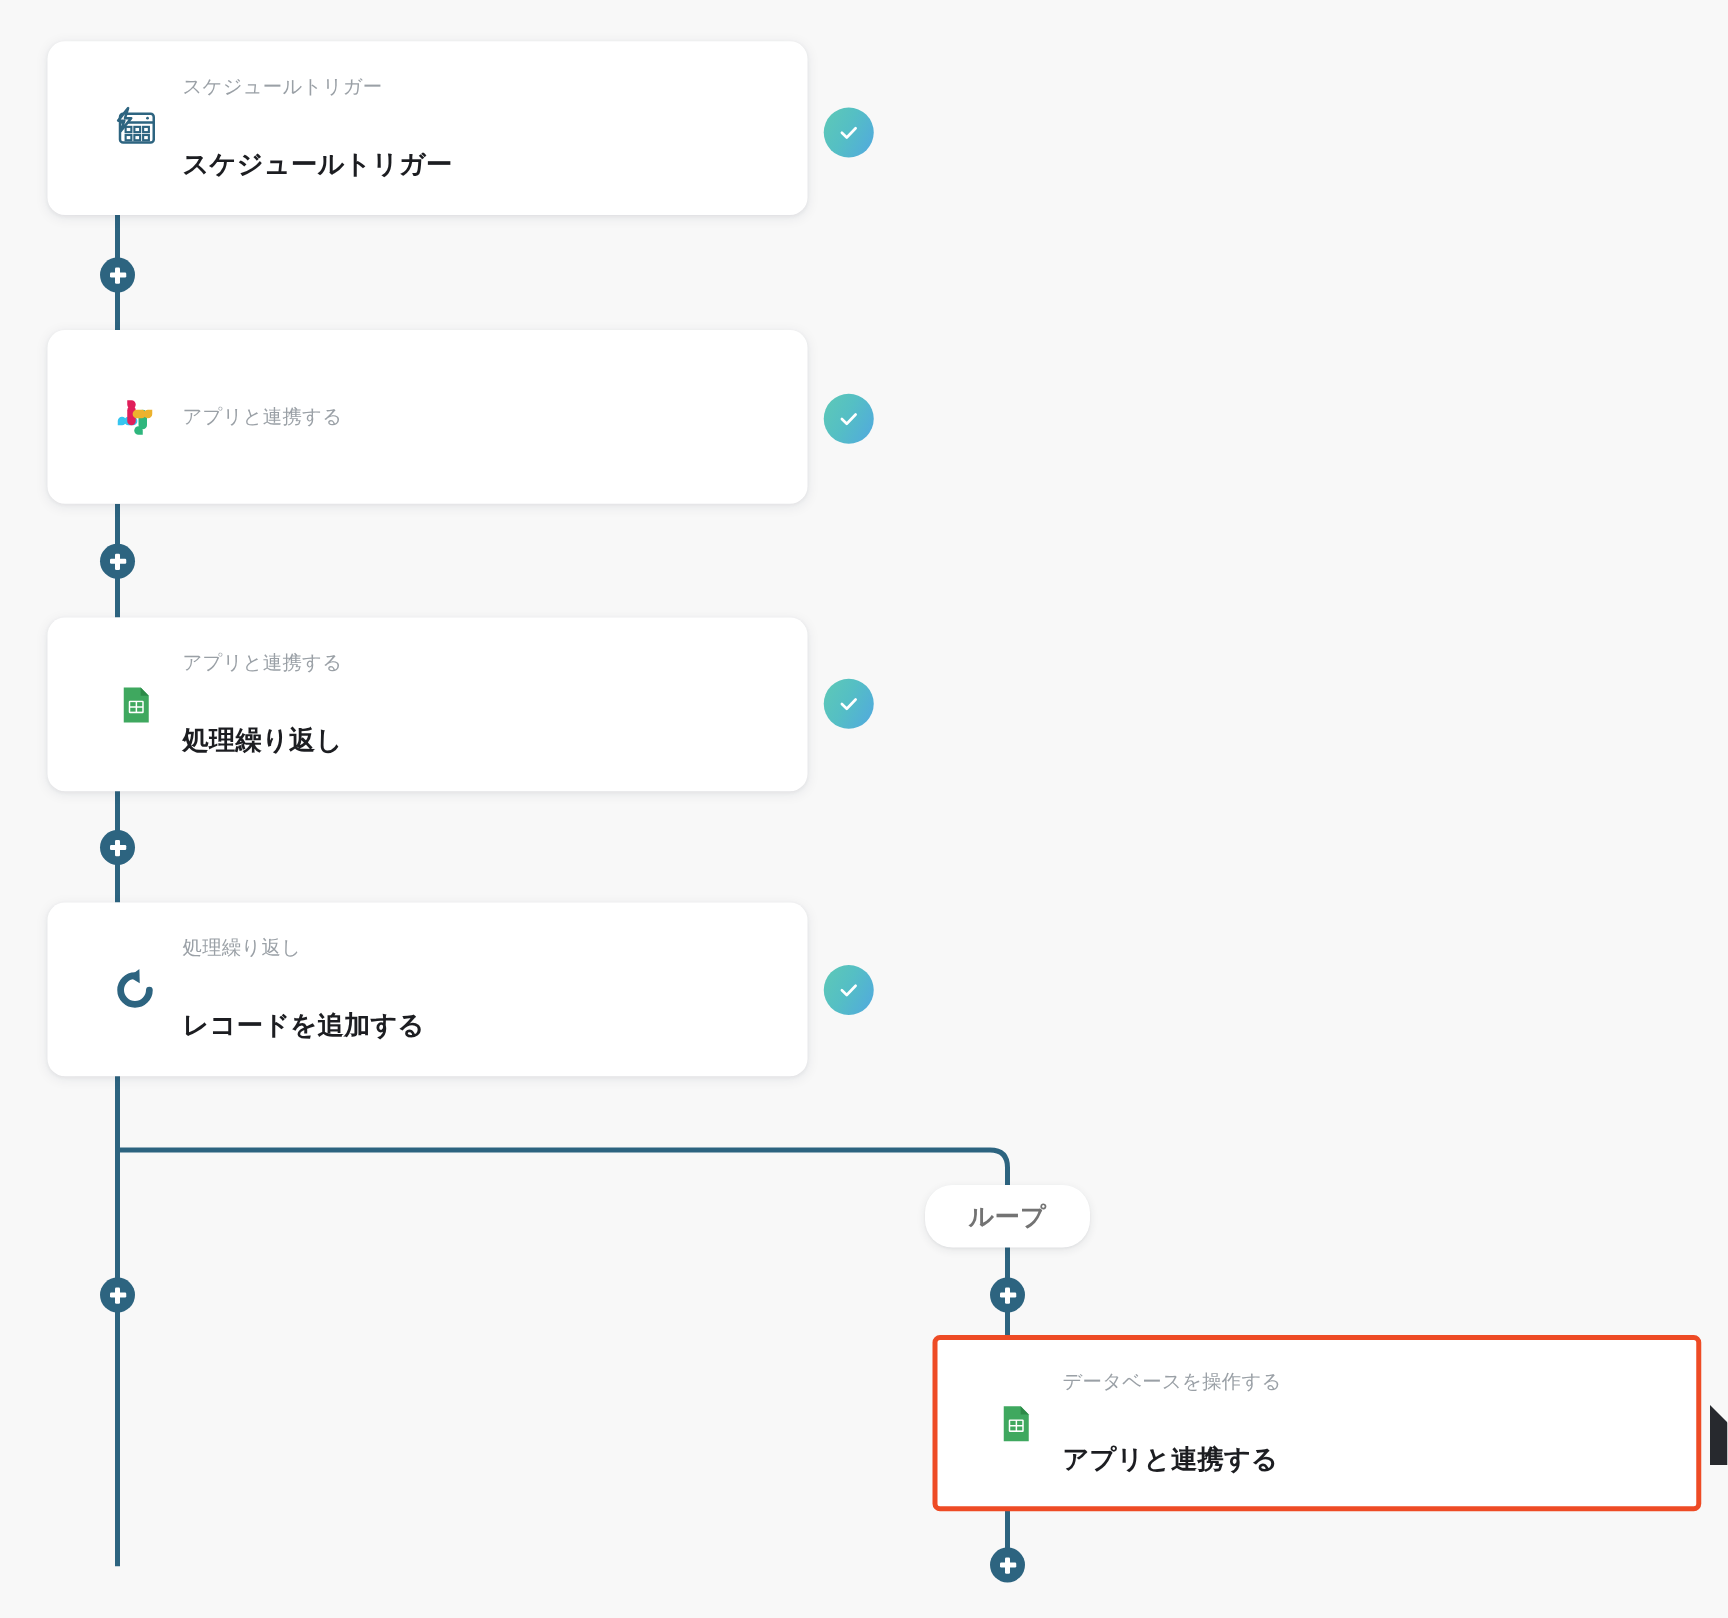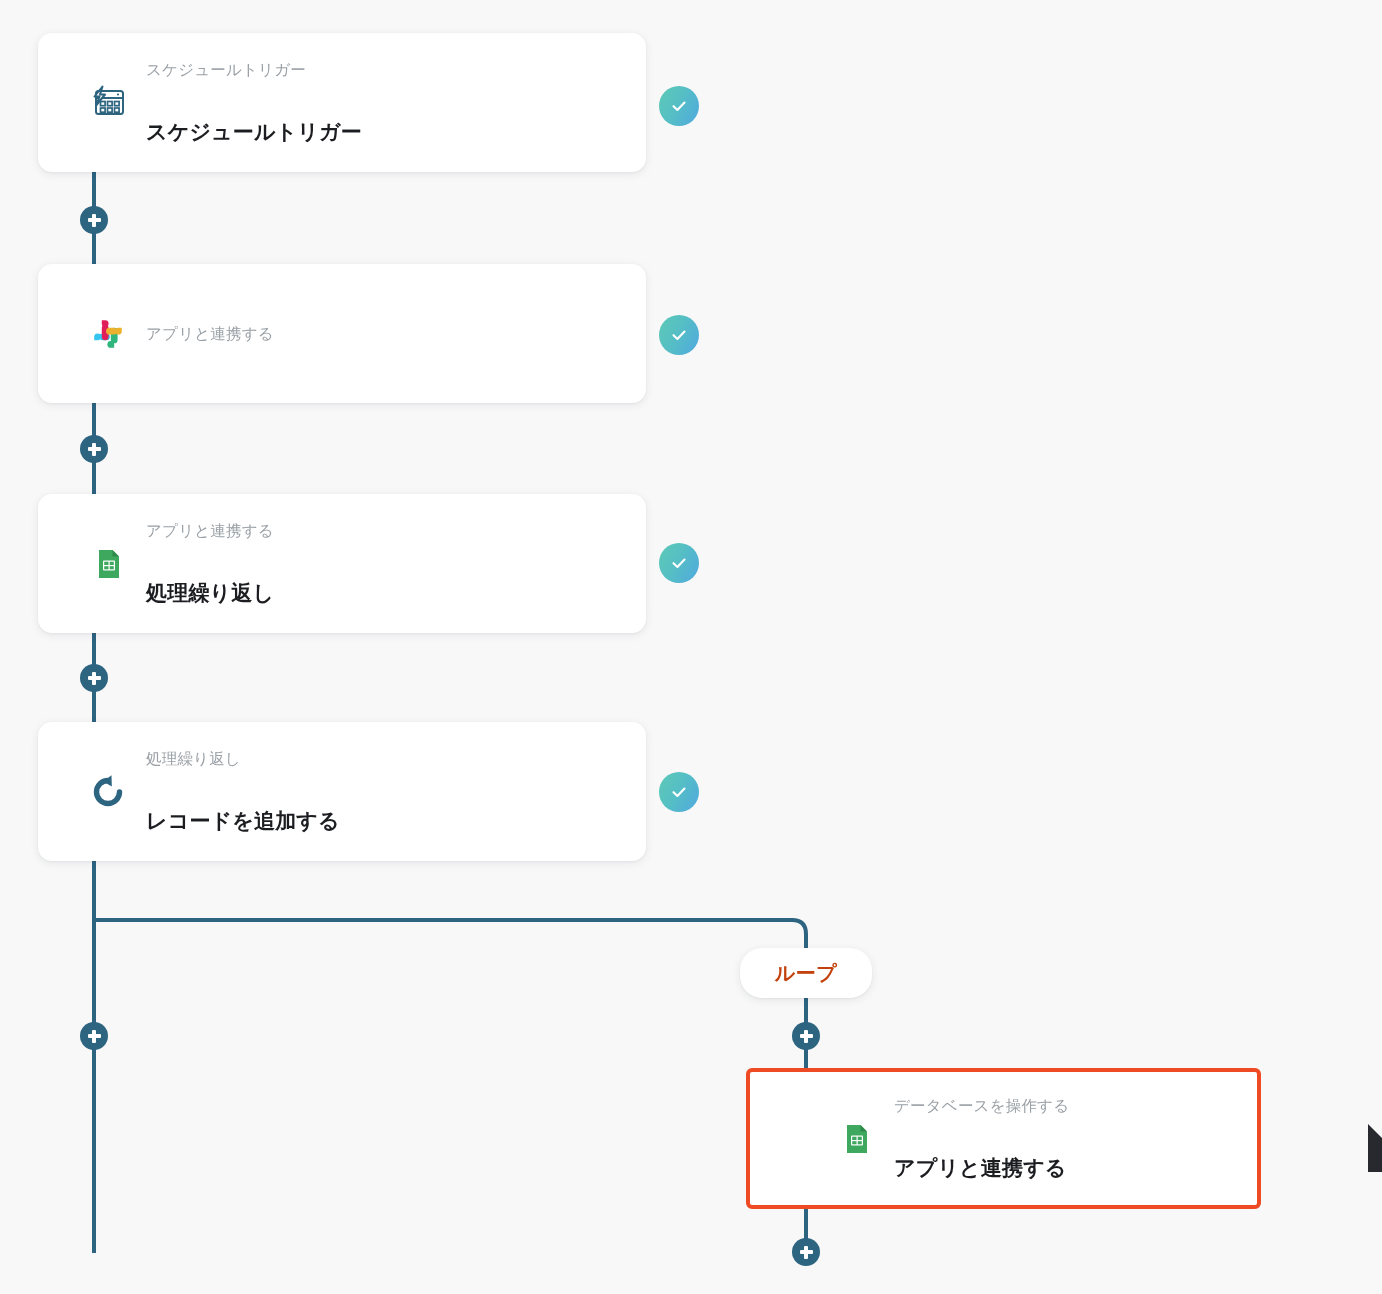--- a/index.html
+++ b/index.html
@@ -116,21 +116,21 @@
   .branch-label {
     position: absolute;
     background: #ffffff;
     border-radius: 22px;
     box-shadow: 0 2px 8px rgba(30,40,60,0.09), 0 1px 2px rgba(30,40,60,0.05);
     display: flex;
     align-items: center;
     justify-content: center;
     font-size: 20px;
     font-weight: bold;
-    color: #c2410c;
+    color: #737373;
     letter-spacing: .5px;
   }
 
   
   .cursor-pointer {
     position: absolute;
     pointer-events: none;
   }
 </style>
 </head>
@@ -258,21 +258,21 @@
   </div>
 
   <div class="plus-node" style="left:80px; top:1022px;"></div>
 
   <div class="branch-label" style="left:740px; top:948px; width:132px; height:50px;">
     <span>ループ</span>
   </div>
 
   <div class="plus-node" style="left:792px; top:1022px;"></div>
 
-  <div class="node-card highlighted" style="left:746px; top:1068px; width:515px; height:141px;padding-left:44px;">
+  <div class="node-card highlighted" style="left:746px; top:1068px; width:615px; height:141px;">
     <div class="node-icon">
       <svg width="40" height="40" viewBox="0 0 40 40" xmlns="http://www.w3.org/2000/svg">
         <path d="M 11 6 H 24.5 L 31 12.5 V 34 H 11 Z" fill="#3fa85f"></path>
         <path d="M 24.5 6 L 31 12.5 H 24.5 Z" fill="#2d8a48"></path>
         <rect x="15" y="16.5" width="12" height="10" rx="1" fill="#ffffff"></rect>
         <rect x="16.2" y="17.7" width="4.3" height="3.3" fill="#3fa85f"></rect>
         <rect x="21.7" y="17.7" width="4.1" height="3.3" fill="#3fa85f"></rect>
         <rect x="16.2" y="22.2" width="4.3" height="3.1" fill="#3fa85f"></rect>
         <rect x="21.7" y="22.2" width="4.1" height="3.1" fill="#3fa85f"></rect>
       </svg>

